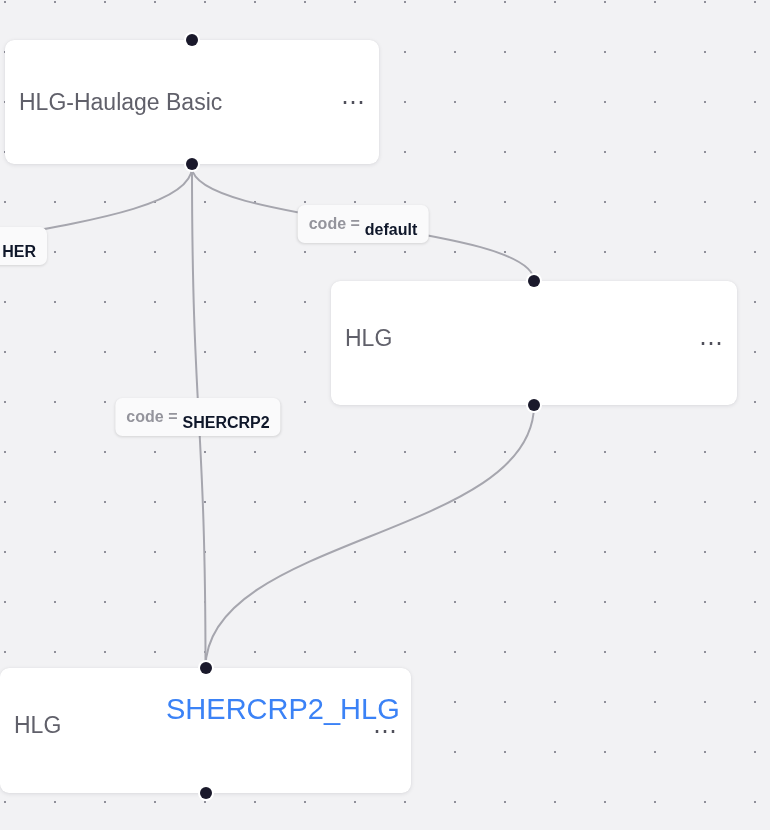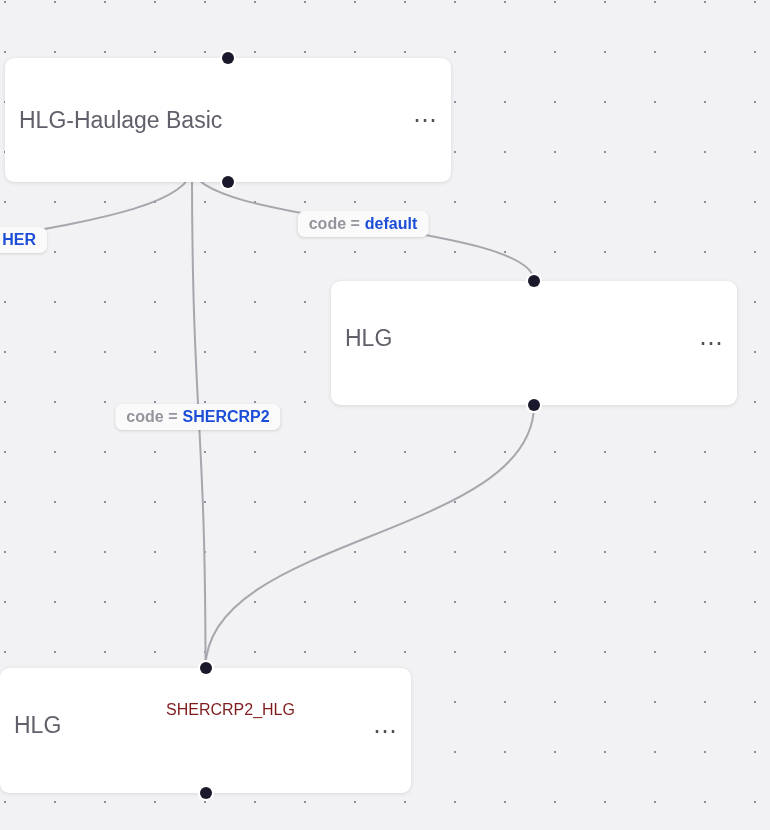--- a/index.html
+++ b/index.html
@@ -28,40 +28,40 @@
     fill: none;
     stroke-width: 2px;
   }
   .node {
     position: absolute;
     background: #ffffff;
     border-radius: 9px;
     box-shadow: 0 1px 4px rgba(20,20,40,0.10), 0 0 1px rgba(20,20,40,0.08);
     z-index: 3;
   }
-  .node-1 { left: 5px;   top: 58px;  width: 446px; height: 124px; }
+  .node-1 { left: 5px;   top: 40px;  width: 374px; height: 124px; }
   .node-2 { left: 331px; top: 281px; width: 406px; height: 124px; }
   .node-3 { left: 0px;   top: 668px; width: 411px; height: 125px; }
   .node-title {
     position: absolute;
     left: 14px;
     font-size: 23px;
     line-height: 27px;
     color: #60606a;
     white-space: nowrap;
   }
   .v-center { top: 50%; transform: translateY(-50%); }
   .v-top    { top: 28px; margin-top: 16px; }
   .node-type-label {
     position: absolute;
     left: 166px;
     top: 28px;
-    font-size: 16px;
+    font-size: 29px;
     line-height: 27px;
-    color: #7f1d1d;
+    color: #3b82f6;
     white-space: nowrap;
   }
   .node-menu {
     position: absolute;
     right: 13px;
     top: 50%;
     transform: translateY(-50%);
     font-size: 24px;
     line-height: 1;
     color: #4f4f5a;
@@ -88,21 +88,21 @@
     gap: 5px;
     background: #fafafb;
     border-radius: 7px;
     padding: 4px 11px;
     box-shadow: 0 1px 3px rgba(0,0,0,0.13);
     font-size: 16px;
     font-weight: 700;
     white-space: nowrap;
   }
   .edge-label .prefix { color: #94949c; }
-  .edge-label .value  { color: #1d4ed8; }
+  .edge-label .value  { color: #0f172a; margin-top: 12px; }
   .label-default  { left: 363px; top: 224px; transform: translate(-50%,-50%); }
   .label-shercrp2 { left: 198px; top: 417px; transform: translate(-50%,-50%); }
   .label-her {
     left: -160px;
     top: 227px;
     width: 207px;
     box-sizing: border-box;
     justify-content: flex-end;
   }
 </style>

